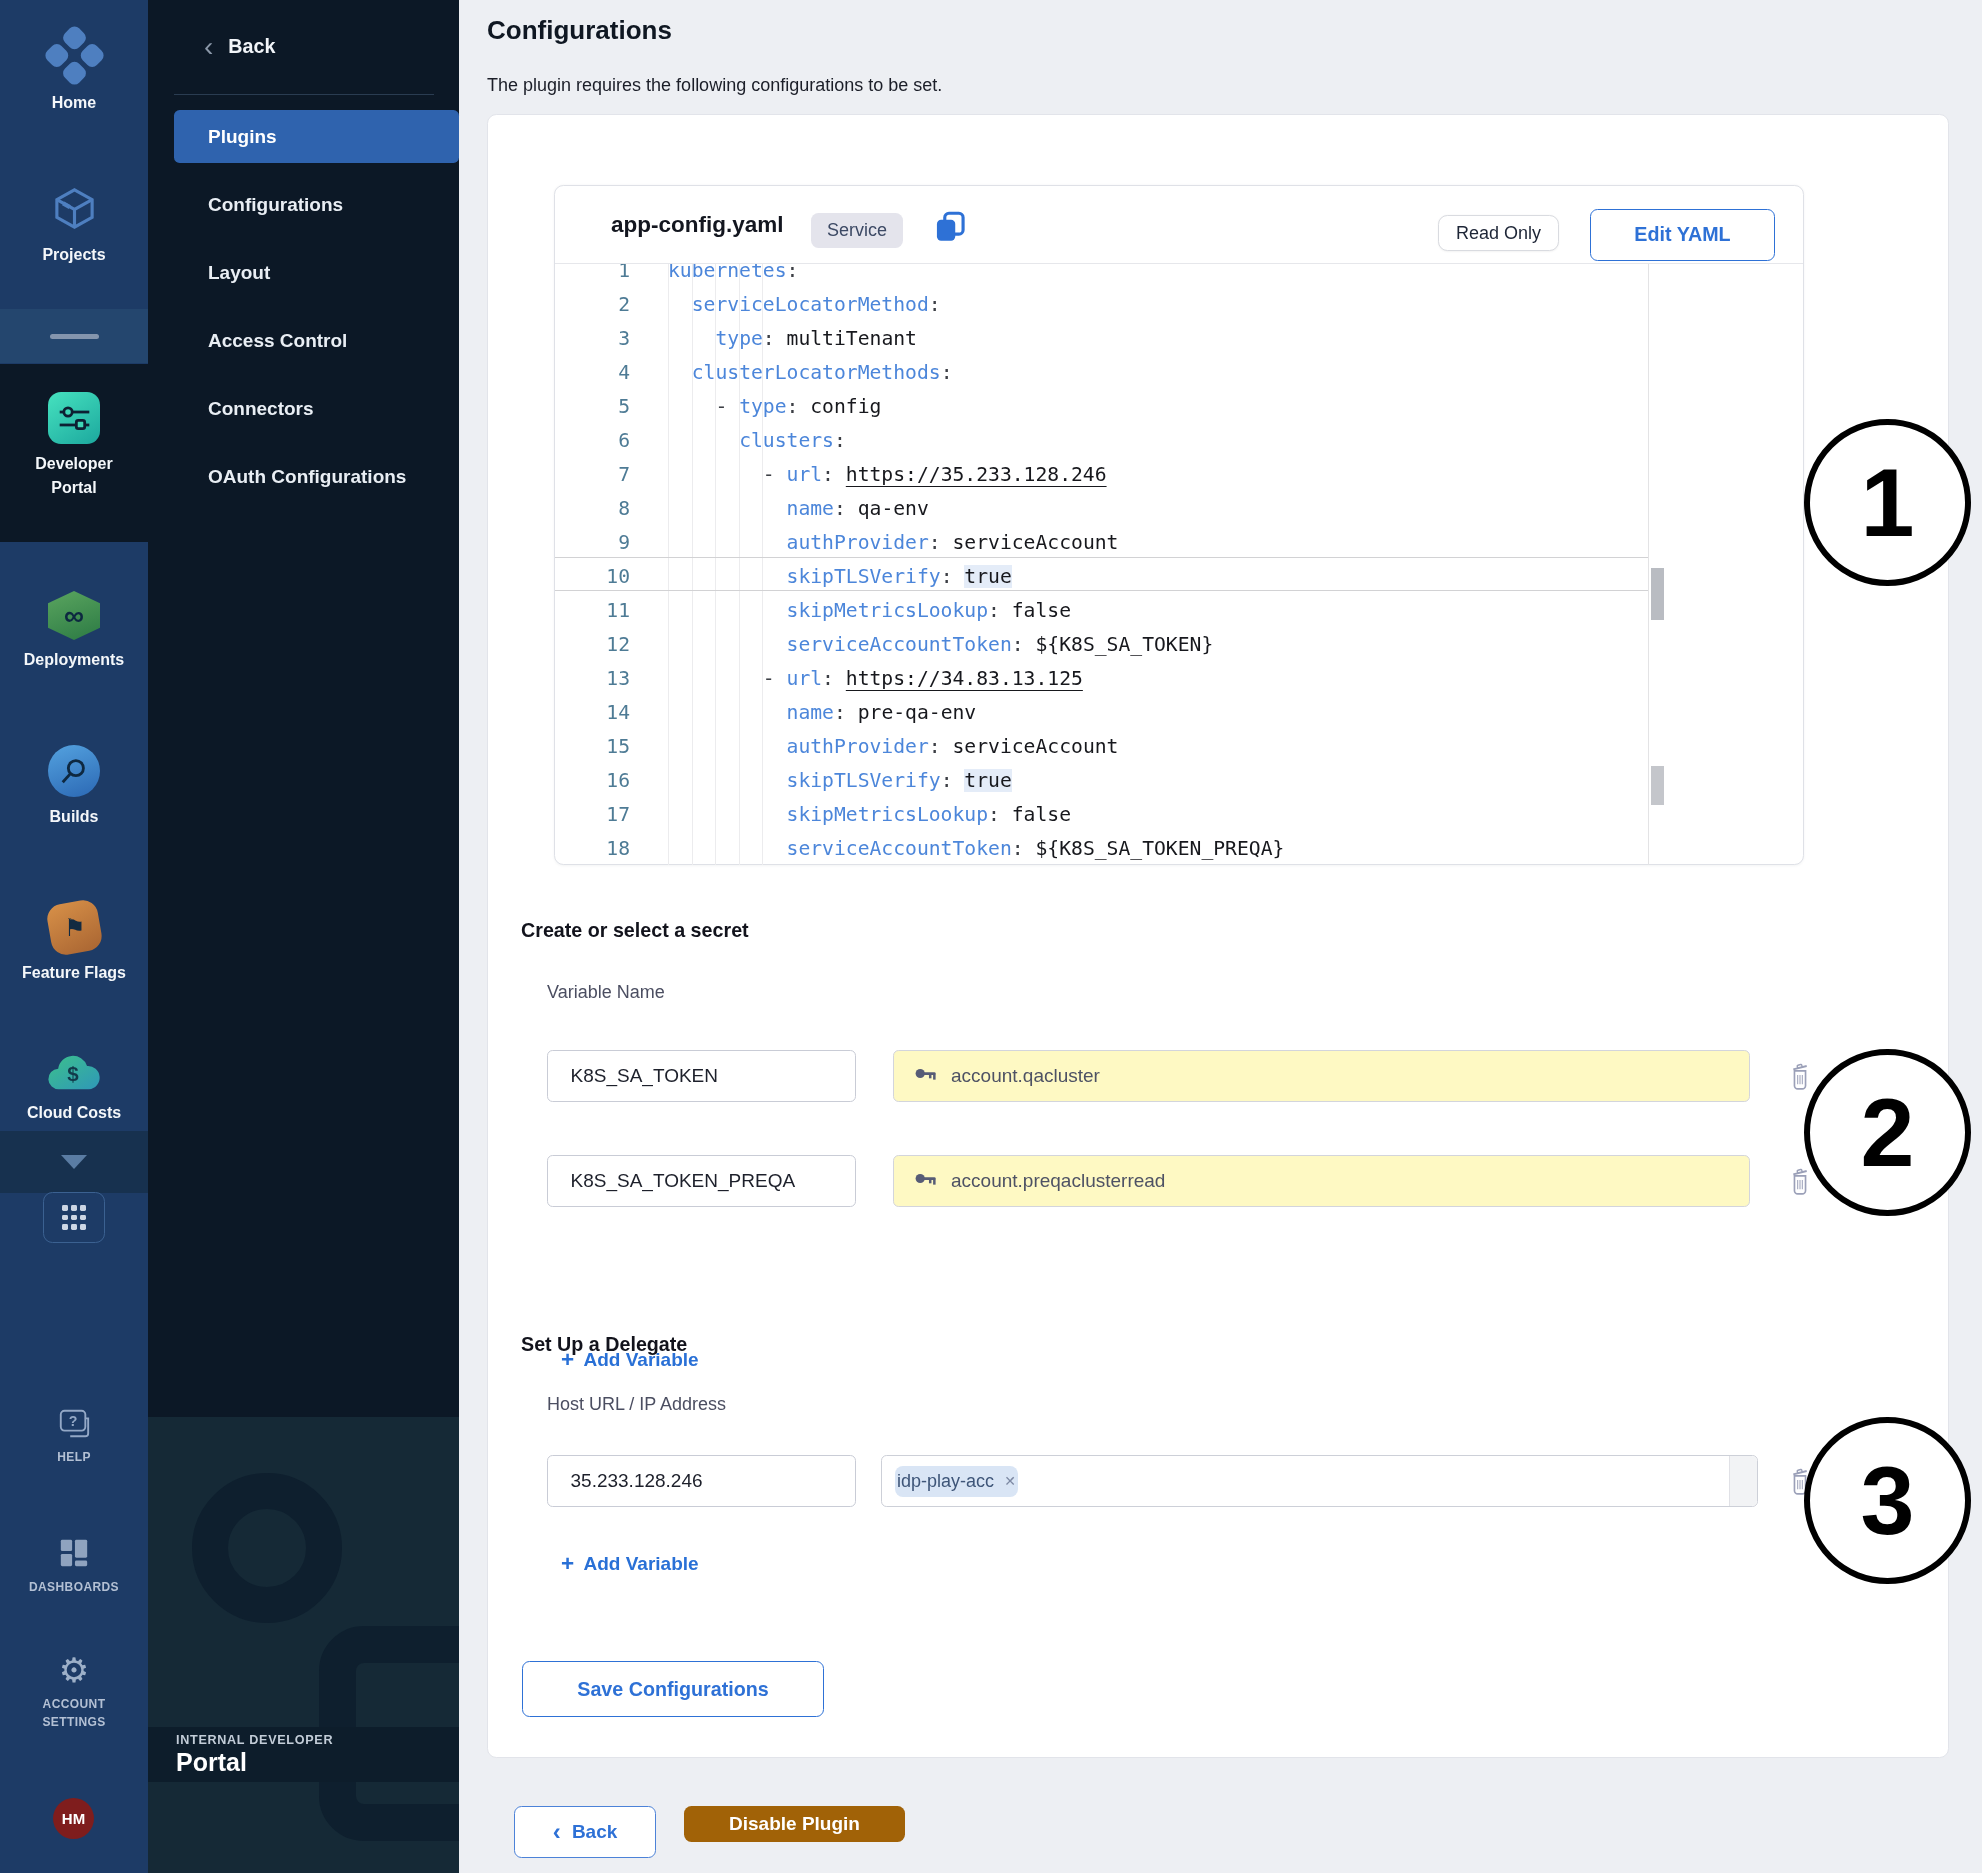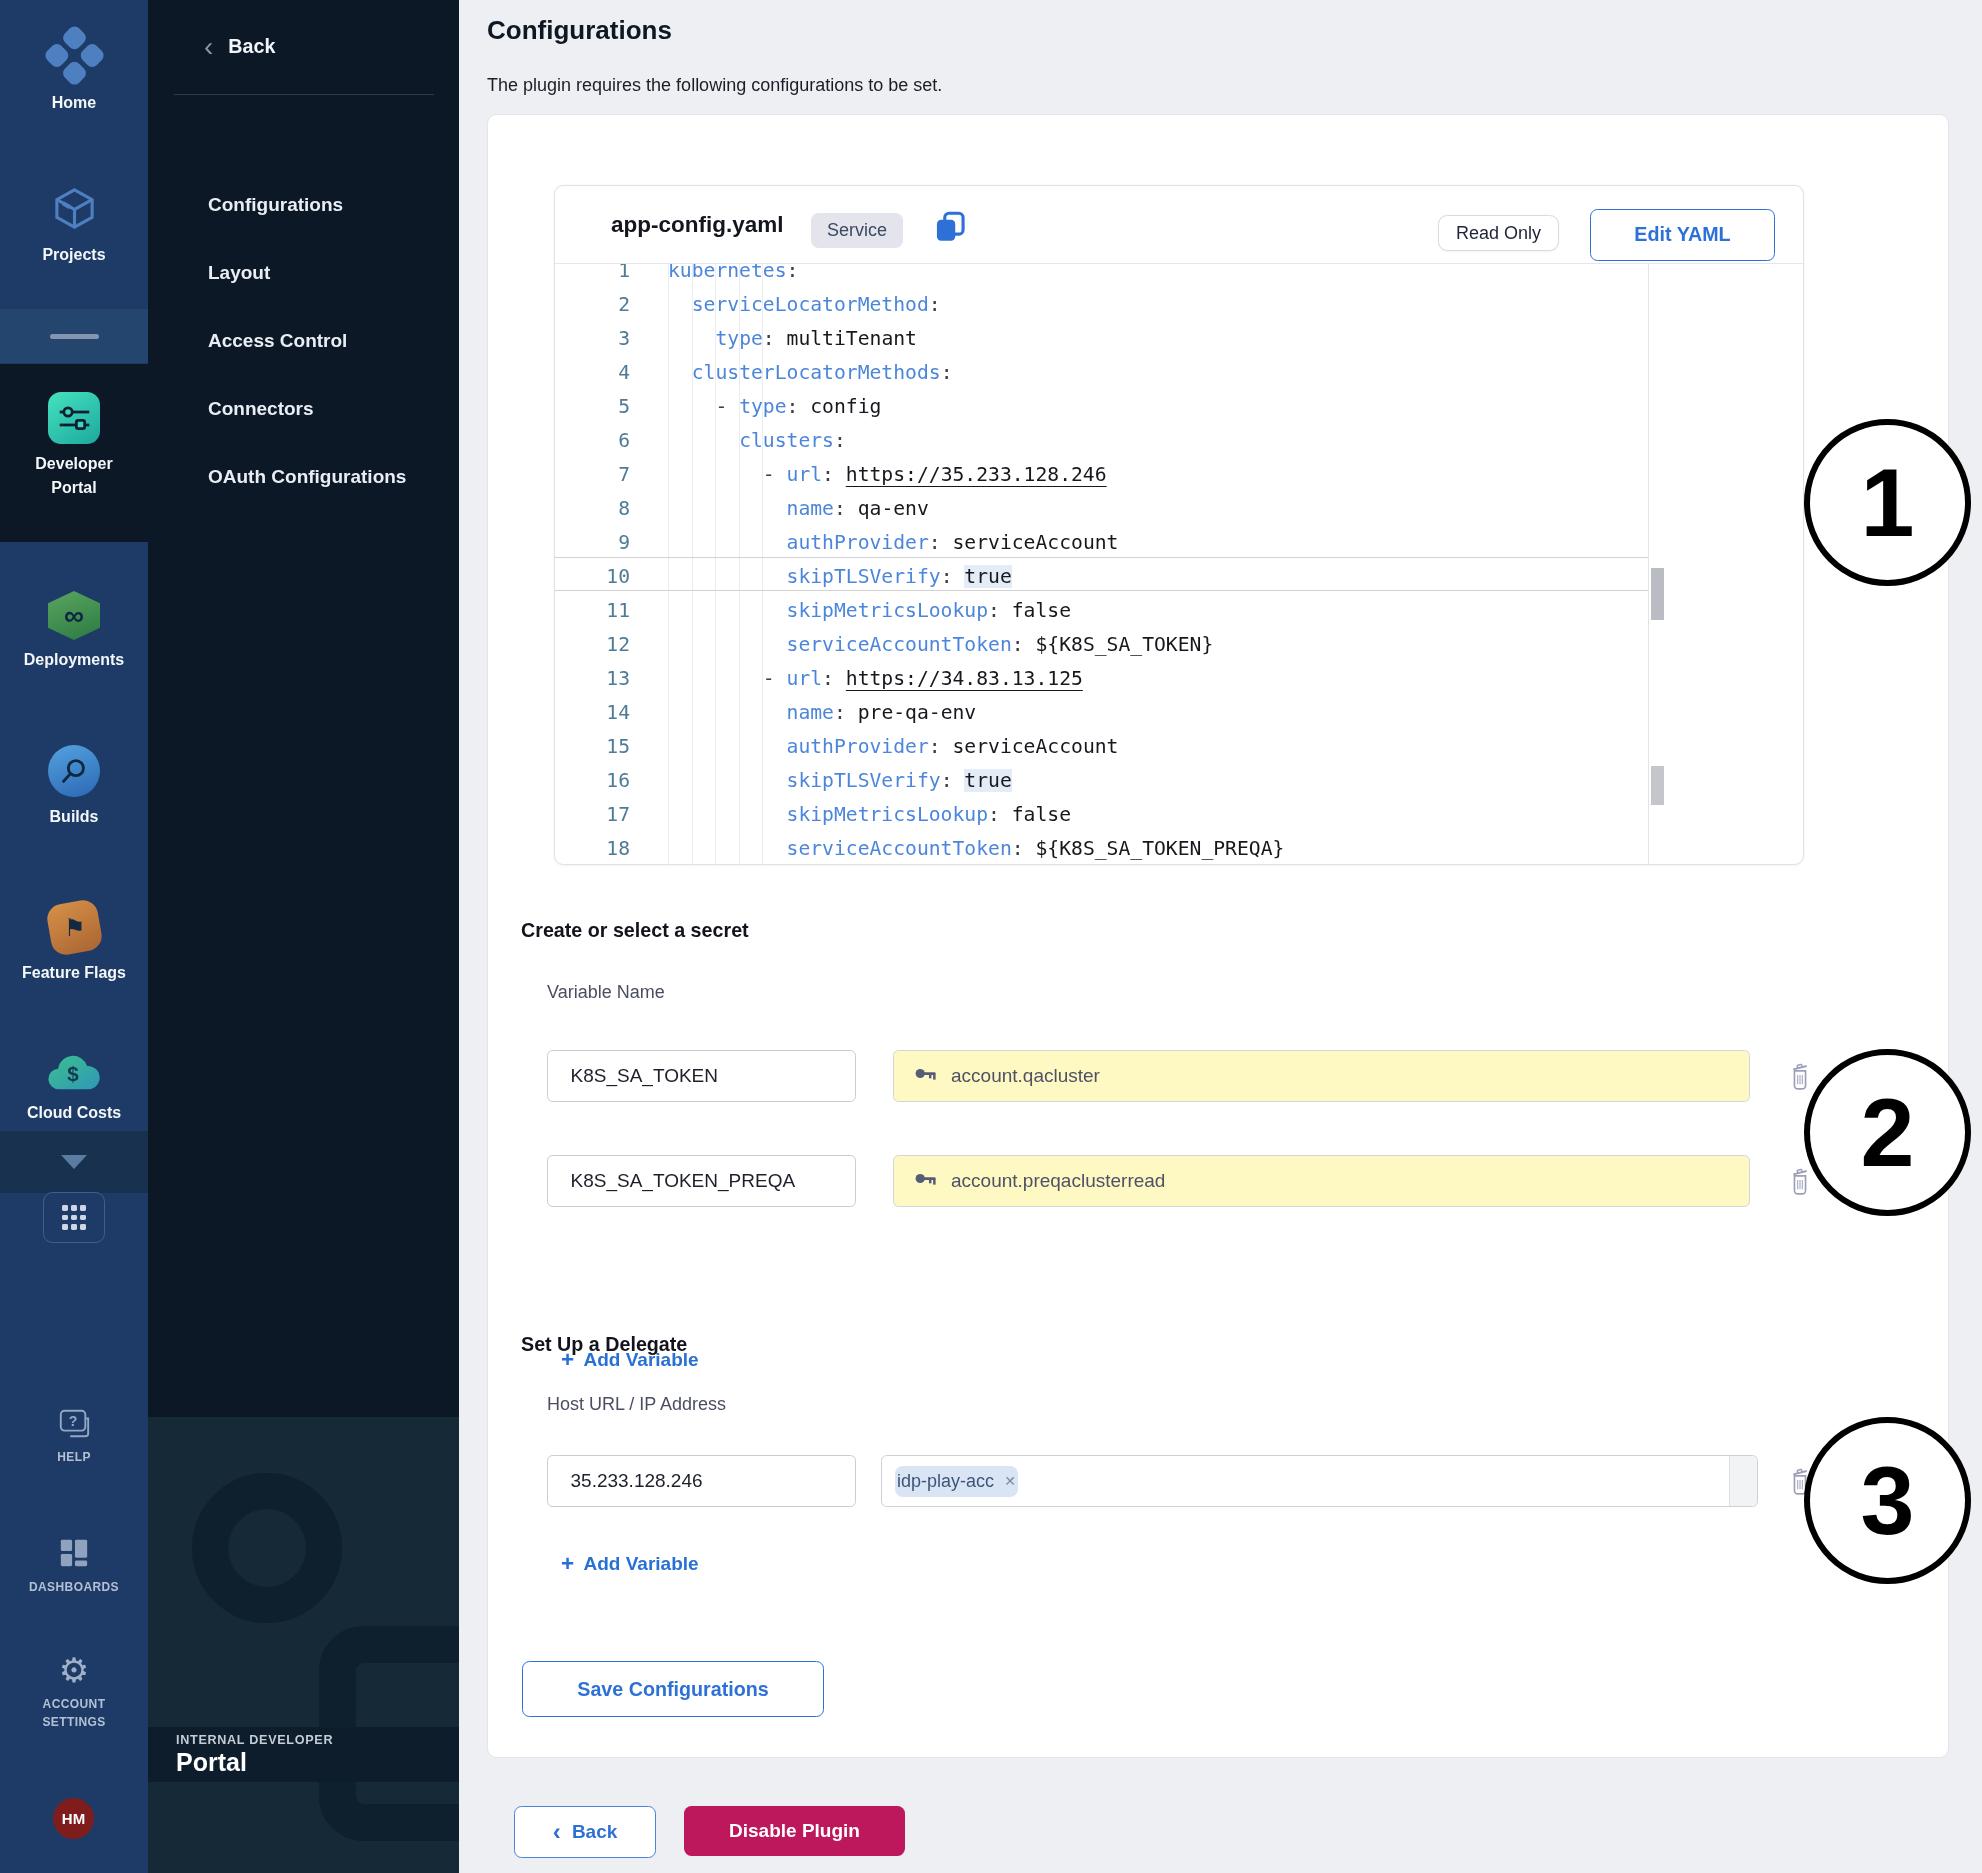--- a/index.html
+++ b/index.html
@@ -102,21 +102,21 @@
   .dfield{left:334px;width:877px;background:#fff;border:0.9px solid #cdd0d8;padding:0 13px;position:absolute;height:52px;border-radius:5.6px;display:flex;align-items:center;}
   .dfield .addon{position:absolute;right:0;top:0;bottom:0;width:28px;background:#f2f3f5;border-left:0.9px solid #e0e1e6;border-radius:0 5.6px 5.6px 0;}
   .tag{height:31px;background:#d9e5f5;border-radius:8px;display:flex;align-items:center;padding:0 2px;font-size:18px;color:#3e5578;}
   .tag .x{margin-left:10.3px;color:#7c88a2;font-size:14px;cursor:pointer;}
   .savebtn{position:absolute;left:34px;top:1546px;width:302px;height:56px;background:#fff;border:1.9px solid #2e71d6;border-radius:7.5px;
            display:flex;align-items:center;justify-content:center;font-size:19.7px;font-weight:700;color:#2e71d6;cursor:pointer;}
 
   .backbtn{position:absolute;left:514px;top:1806px;width:142px;height:52px;background:#fff;border:1.4px solid #4c82d8;border-radius:7.5px;
            display:flex;align-items:center;justify-content:center;font-size:19px;font-weight:700;color:#2e71d6;cursor:pointer;}
   .backbtn .chevl{font-size:24px;margin-right:11.2px;font-weight:700;}
-  .disbtn{position:absolute;left:684px;top:1806px;width:221px;height:50px;background:#be185d;border-radius:7.5px;
+  .disbtn{position:absolute;left:684px;top:1806px;width:221px;height:36px;background:#a16207;border-radius:7.5px;
           display:flex;align-items:center;justify-content:center;font-size:19px;font-weight:700;color:#fff;cursor:pointer;}
 
   .anno{position:absolute;left:1804px;width:167px;height:167px;border:6.6px solid #000;border-radius:50%;background:#fff;z-index:40;
         display:flex;align-items:center;justify-content:center;font-size:97px;font-weight:700;color:#000;}
 </style>
 </head>
 <body>
 
 <div class="screen">
 
@@ -248,20 +248,23 @@
     <div class="avatar">HM</div>
   </nav>
 
   <nav class="subbar">
     <div class="sb-back">
       <span class="chevl">‹</span>
       <span class="lbl">Back</span>
     </div>
     <div class="sb-div"></div>
 
+    <div class="sb-selected">
+      <span class="lbl">Plugins</span>
+    </div>
 
     <div class="sb-nav">
 
         <div class="item">
           <span>Configurations</span>
         </div>
 
         <div class="item">
           <span>Layout</span>
         </div>

